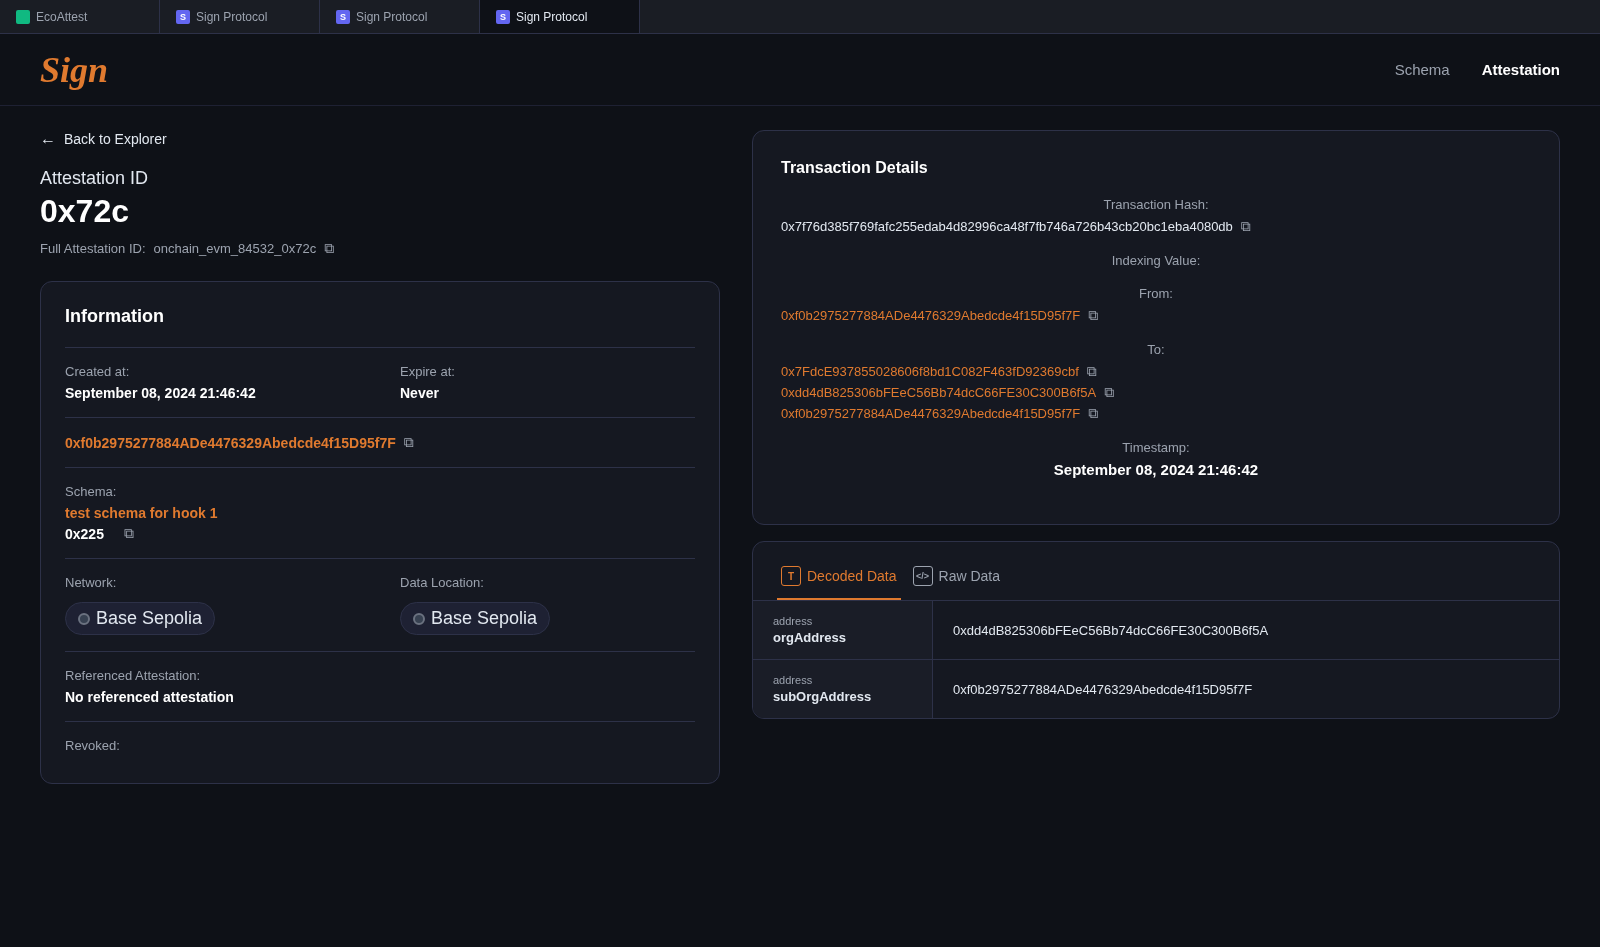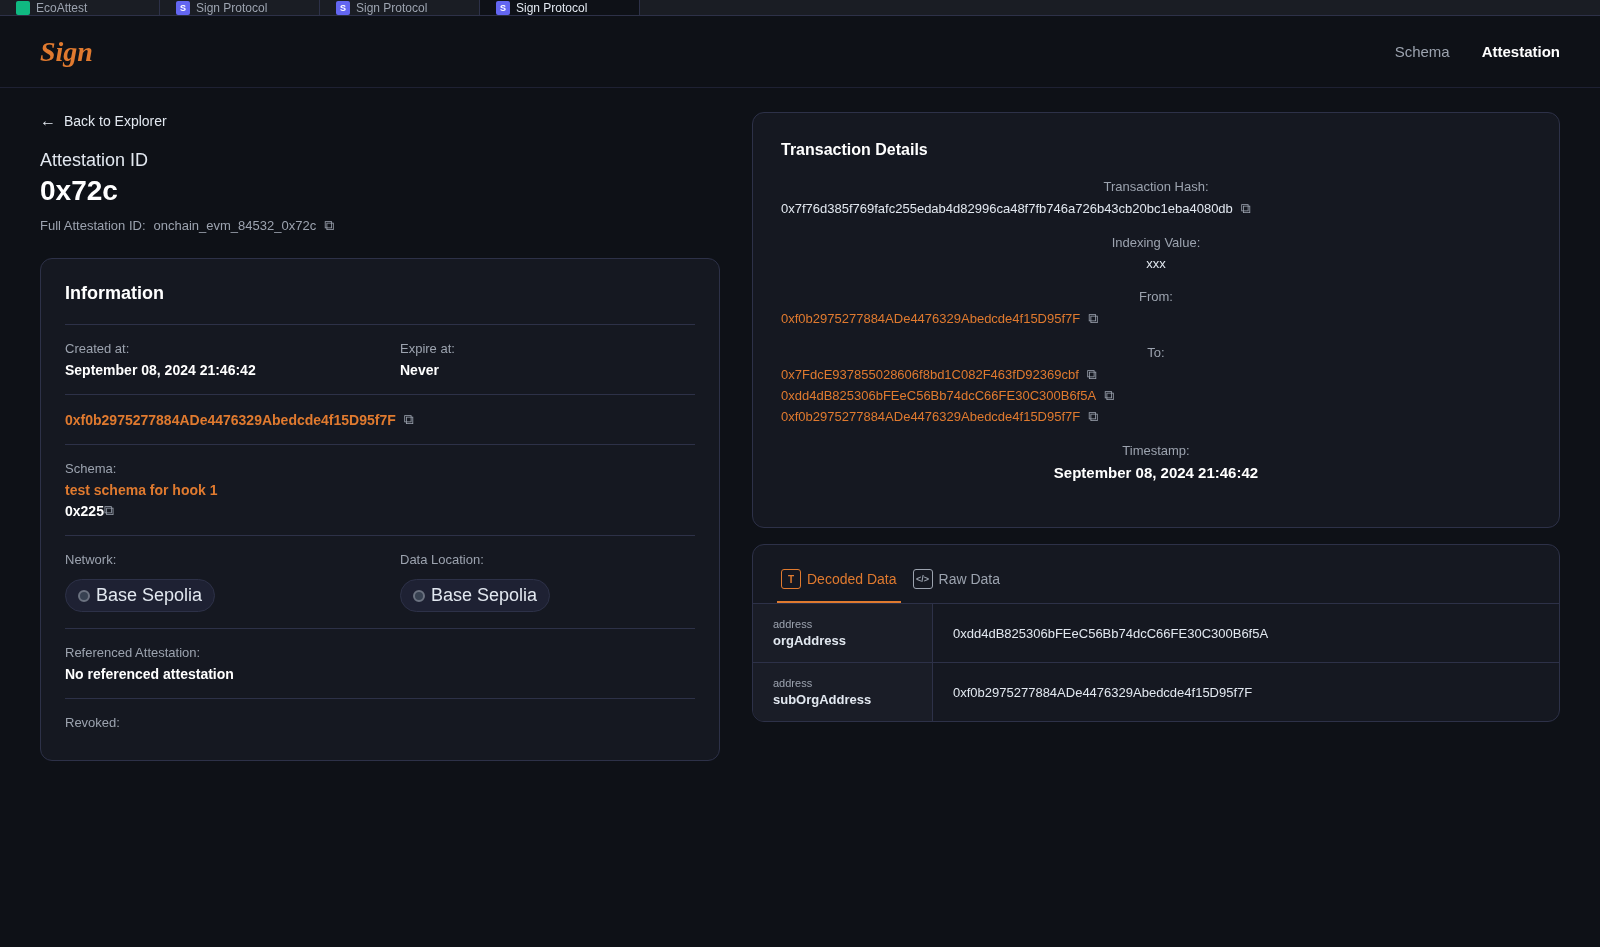--- a/index.html
+++ b/index.html
@@ -9,21 +9,21 @@
       font-family: -apple-system, BlinkMacSystemFont, 'Segoe UI', sans-serif;
       font-size: 14px;
       min-height: 947px;
     }
 
     
     .tabs-bar {
       display: flex;
       background: #1a1d24;
       border-bottom: 1px solid #2d3148;
-      height: 16px;
+      height: 34px;
     }
     .browser-tab {
       display: flex;
       align-items: center;
       gap: 6px;
       padding: 0 16px;
       font-size: 12px;
       color: #9ca3af;
       border-right: 1px solid #2d3148;
       cursor: pointer;
@@ -56,21 +56,21 @@
     .navbar {
       display: flex;
       align-items: center;
       justify-content: space-between;
       padding: 12px 40px;
       background: #0e1117;
       border-bottom: 1px solid #1e2133;
       height: 72px;
     }
     .logo {
-      font-size: 28px;
+      font-size: 36px;
       color: #e07a2f;
       font-style: italic;
       font-family: Georgia, serif;
       font-weight: 600;
     }
     .nav-links {
       display: flex;
       gap: 32px;
       align-items: flex-end;
     }
@@ -112,21 +112,21 @@
       font-size: 16px;
     }
 
     .attestation-id-label {
       font-size: 18px;
       color: #e2e8f0;
       font-weight: 400;
       margin-bottom: 4px;
     }
     .attestation-id-value {
-      font-size: 28px;
+      font-size: 32px;
       font-weight: 700;
       color: #ffffff;
       margin-bottom: 10px;
     }
     .full-attestation-id {
       display: flex;
       align-items: center;
       gap: 8px;
       font-size: 13px;
       color: #9ca3af;
@@ -190,21 +190,21 @@
       display: flex;
       align-items: center;
       gap: 8px;
     }
     .schema-row {
       margin-bottom: 16px;
     }
     .schema-id-row {
       display: flex;
       align-items: center;
-      gap: 0;
+      gap: 20px;
       margin-top: 4px;
     }
     .network-row {
       display: flex;
       gap: 40px;
       margin-bottom: 16px;
       align-items: flex-start;
     }
     .network-field {
       flex: 1;
@@ -490,21 +490,20 @@
       <div class="tx-field">
         <div class="tx-label">Transaction Hash:</div>
         <div class="tx-hash-row">
           <span class="tx-value">0x7f76d385f769fafc255edab4d82996ca48f7fb746a726b43cb20bc1eba4080db</span>
           <span class="copy-icon">⧉</span>
         </div>
       </div>
 
       <div class="tx-field">
         <div class="tx-label">Indexing Value:</div>
-        <div class="tx-value">xxx</div>
       </div>
 
       <div class="tx-field">
         <div class="tx-label">From:</div>
         <div class="tx-hash-row">
           <span class="tx-value orange">0xf0b2975277884ADe4476329Abedcde4f15D95f7F</span>
           <span class="copy-icon">⧉</span>
         </div>
       </div>
 

